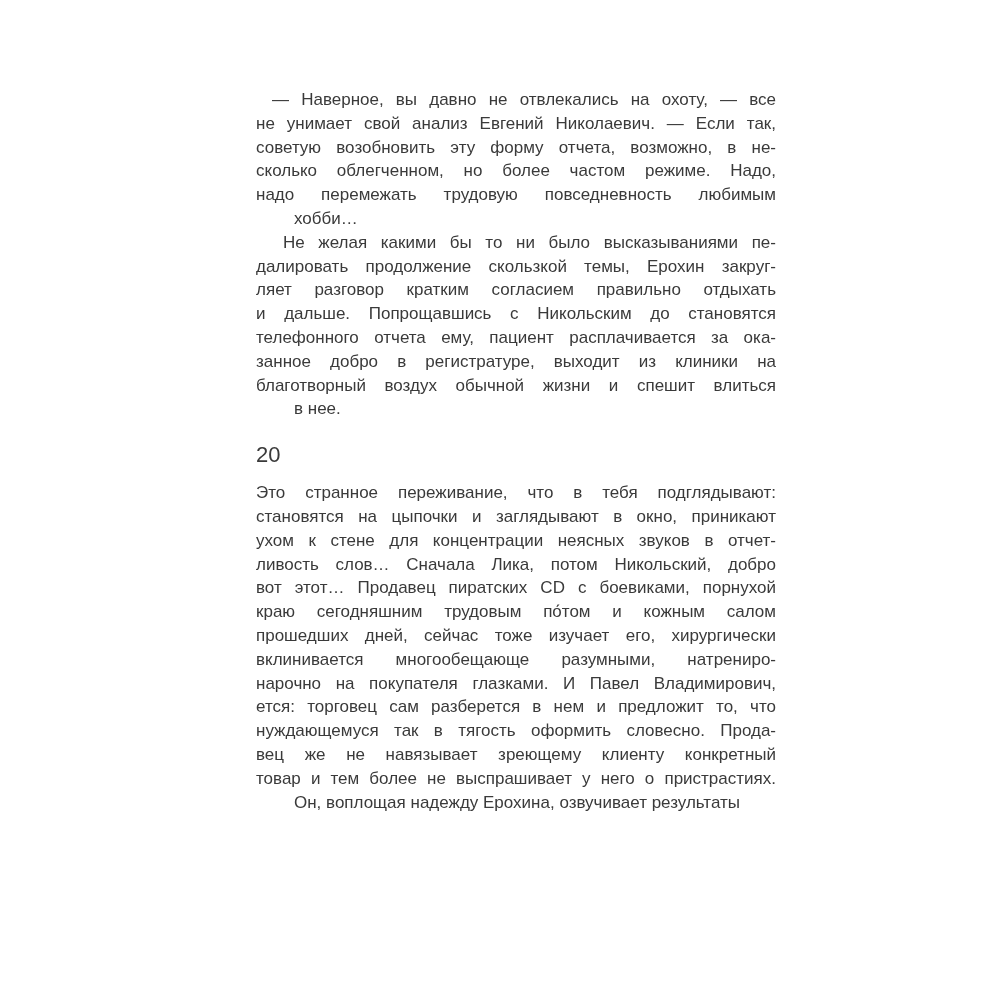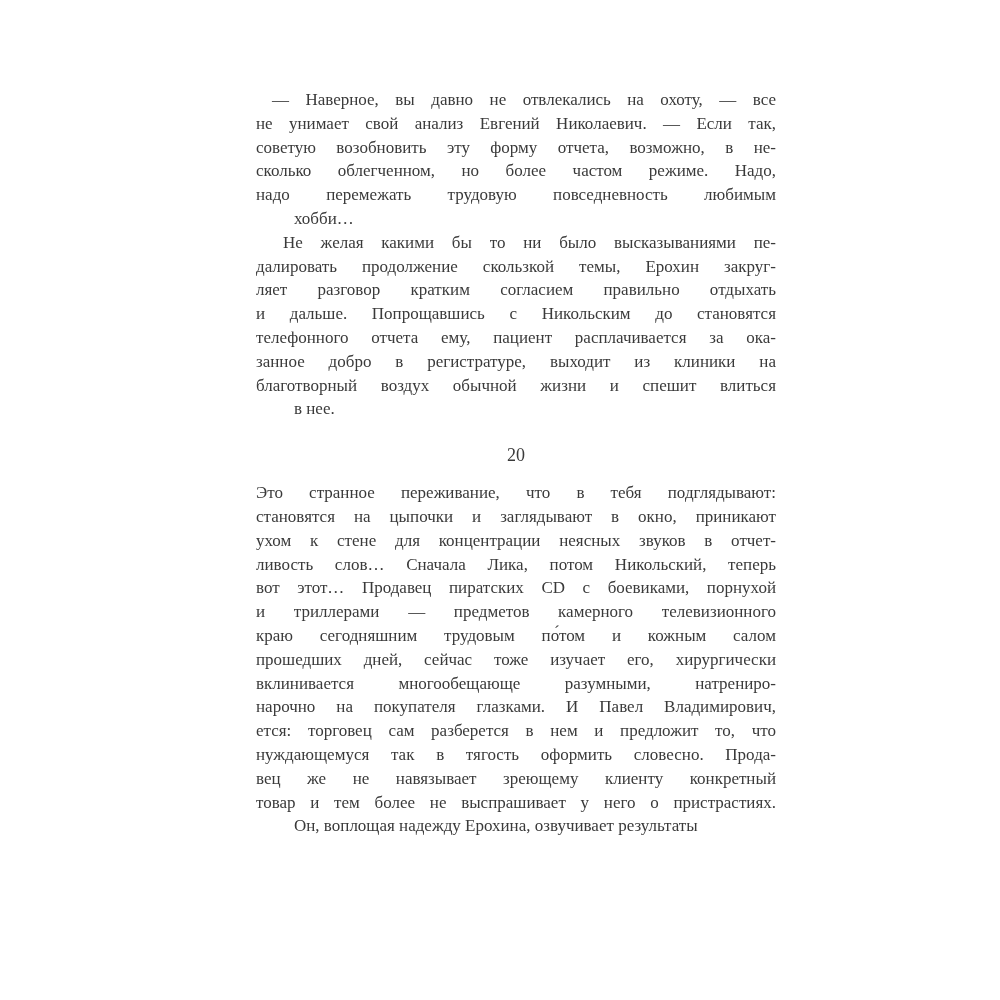--- a/index.html
+++ b/index.html
@@ -9,21 +9,20 @@
     width: 1000px;
     height: 1000px;
     font-family: "Liberation Sans", "DejaVu Sans", sans-serif;
   }
   .book-page {
     position: relative;
     width: 1000px;
     height: 896px;
     background: #ffffff;
     overflow: hidden;
-    font-family: Liberation Serif, serif;
   }
   .text-block {
     position: absolute;
     left: 256px;
     top: 88px;
     width: 520px;
     color: #3a3a3a;
     font-size: 17px;
     line-height: 23.8px;
   }
@@ -37,22 +36,21 @@
     height: 23.8px;
     overflow: hidden;
     white-space: normal;
   }
   .line.last {
     text-align-last: left;
     margin-left: 38px;
     -moz-text-align-last: left;
   }
   .chapter-heading {
-    text-align: center;
-    font-size: 18px;
+    font-size: 22px;
     line-height: 30px;
     margin-top: 19px;
     margin-bottom: 11px;
     color: #3a3a3a;
   }
   .page-number {
     position: absolute;
     top: 920px;
     left: 256px;
     width: 492px;
@@ -82,23 +80,22 @@
         <div class="line">телефонного отчета ему, пациент расплачивается за ока-</div>
         <div class="line">занное добро в регистратуре, выходит из клиники на</div>
         <div class="line">благотворный воздух обычной жизни и спешит влиться</div>
         <div class="line last">в нее.</div>
       </div>
       <div class="chapter-heading">20</div>
       <div class="paragraph">
         <div class="line">Это странное переживание, что в тебя подглядывают:</div>
         <div class="line">становятся на цыпочки и заглядывают в окно, приникают</div>
         <div class="line">ухом к стене для концентрации неясных звуков в отчет-</div>
-        <div class="line">ливость слов… Сначала Лика, потом Никольский, теперь</div>
+        <div class="line">ливость слов… Сначала Лика, потом Никольский, добро</div>
         <div class="line">вот этот… Продавец пиратских CD с боевиками, порнухой</div>
-        <div class="line">и триллерами — предметов камерного телевизионного</div>
         <div class="line">краю сегодняшним трудовым по́том и кожным салом</div>
         <div class="line">прошедших дней, сейчас тоже изучает его, хирургически</div>
         <div class="line">вклинивается многообещающе разумными, натрениро-</div>
         <div class="line">нарочно на покупателя глазками. И Павел Владимирович,</div>
         <div class="line">ется: торговец сам разберется в нем и предложит то, что</div>
         <div class="line">нуждающемуся так в тягость оформить словесно. Прода-</div>
         <div class="line">вец же не навязывает зреющему клиенту конкретный</div>
         <div class="line">товар и тем более не выспрашивает у него о пристрастиях.</div>
         <div class="line last">Он, воплощая надежду Ерохина, озвучивает результаты</div>
       </div>

